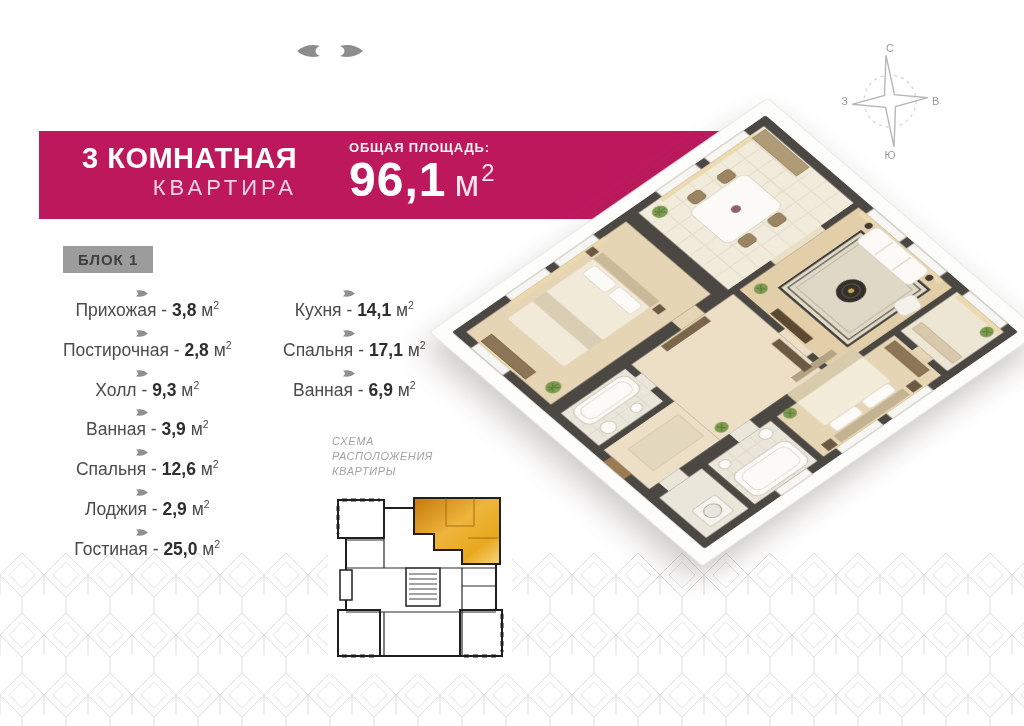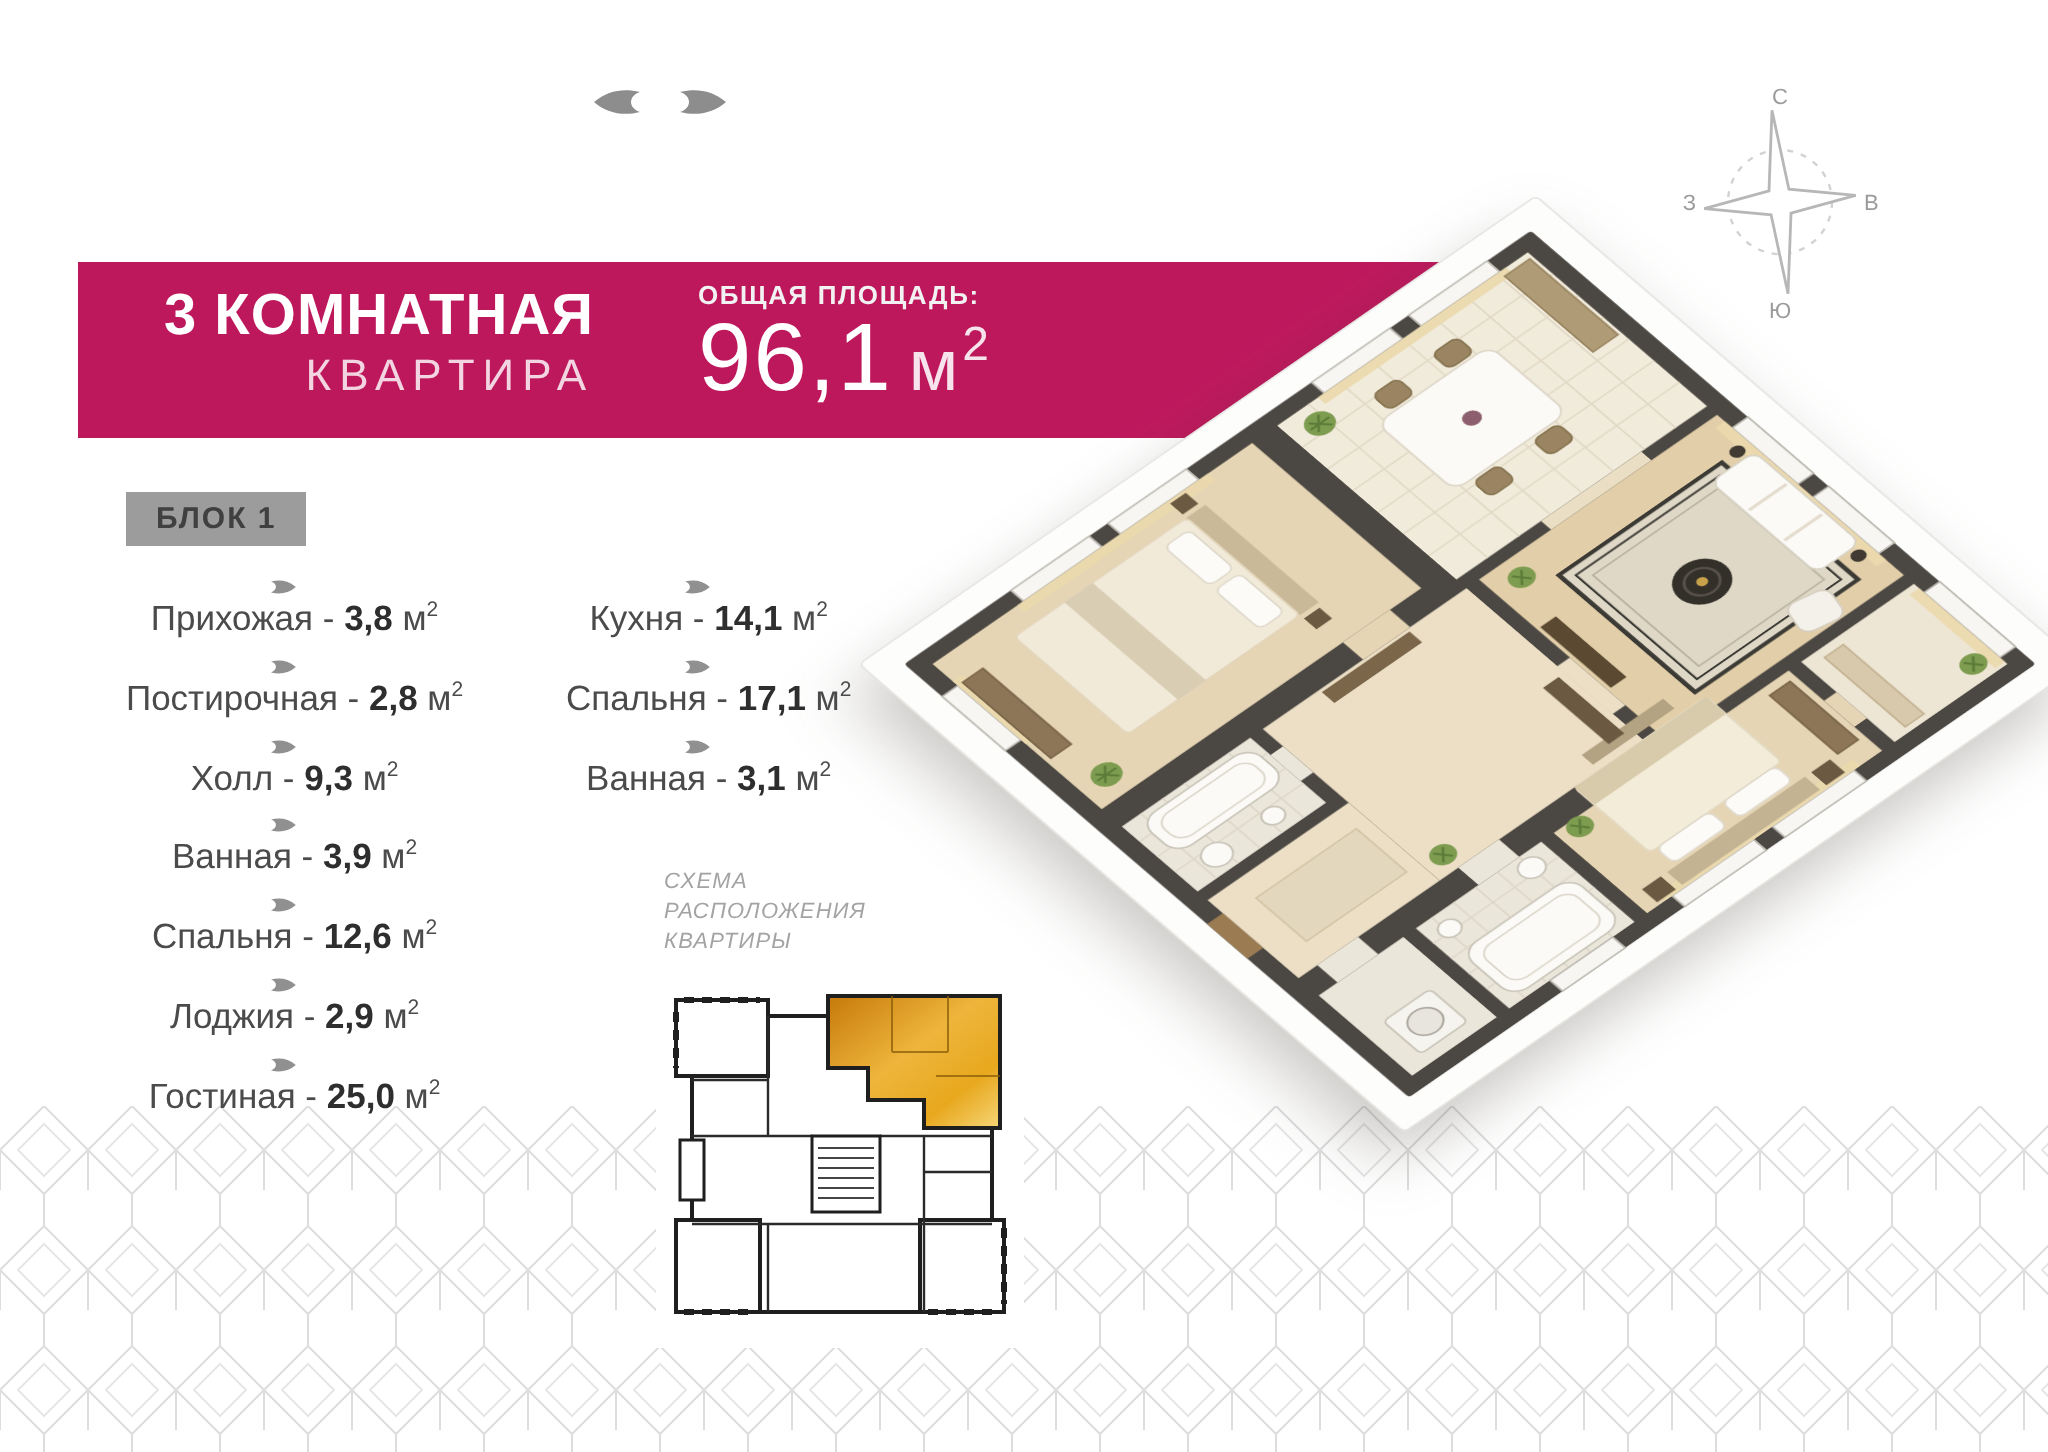--- a/index.html
+++ b/index.html
@@ -17,21 +17,21 @@
   .fleuron{width:26px;height:18px;flex:0 0 auto;}
 
   
   .banner{position:absolute;left:0;top:131px;width:740px;height:88px;background:#be185d;z-index:1;margin-left:39px;}
   .banner-type{position:absolute;left:0;top:12px;width:258px;text-align:right;color:#fff;line-height:1.05;}
   .banner-type .l1{font-size:29px;font-weight:700;letter-spacing:.5px;}
   .banner-type .l2{font-size:22px;font-weight:400;color:rgba(255,255,255,.82);letter-spacing:4px;margin-top:3px;}
   .banner-area{position:absolute;left:310px;top:9px;color:#fff;}
   .banner-area .lbl{font-size:13px;font-weight:700;letter-spacing:.8px;color:#f2f2f2;}
   .banner-area .val-row{display:flex;align-items:baseline;margin-top:0px;}
-  .banner-area .val{font-size:48px;font-weight:400;letter-spacing:1px;line-height:1.05;}
+  .banner-area .val{font-size:48px;font-weight:700;letter-spacing:1px;line-height:1.05;}
   .banner-area .unit{font-size:36px;font-weight:400;color:rgba(255,255,255,.88);margin-left:8px;}
   .banner-area .unit sup{font-size:24px;position:relative;top:-2px;left:2px;}
 
   
   .block-chip{position:absolute;left:63px;top:246px;background:#9c9c9c;color:#404040;
               font-size:15px;font-weight:700;letter-spacing:1px;padding:5px 15px;z-index:3;}
 
   
   .rooms{position:absolute;top:288px;z-index:3;}
   #rooms-left{left:63px;}
@@ -149,21 +149,21 @@
       <div class="room-row">
         <svg class="bullet" viewBox="0 0 26 18">
       <path d="M24,9 C17,3 9,2 1,4 C7,6 7,12 1,14 C9,16 17,15 24,9 Z" fill="#909090"></path>
     </svg>
         <span class="room-text">Спальня - <b>17,1</b> м<sup>2</sup></span>
       </div>
       <div class="room-row">
         <svg class="bullet" viewBox="0 0 26 18">
       <path d="M24,9 C17,3 9,2 1,4 C7,6 7,12 1,14 C9,16 17,15 24,9 Z" fill="#909090"></path>
     </svg>
-        <span class="room-text">Ванная - <b>3,1</b> м<sup>2</sup></span>
+        <span class="room-text">Ванная - <b>6,9</b> м<sup>2</sup></span>
       </div>
     </div>
 
   <svg class="compass" viewBox="0 0 104 118">
     <circle cx="52" cy="59" r="26" fill="none" stroke="#d2d2d2" stroke-width="1.2" stroke-dasharray="3 4"></circle>
     <path d="M52,13 L57,53 L90,59 L57,65 L52,105 L47,65 L14,59 L47,53 Z" fill="#ffffff" stroke="#b7b7b7" stroke-width="1.4" transform="rotate(-5 52 59)"></path>
     <text x="52" y="10" text-anchor="middle" font-size="11" fill="#9b9b9b">С</text>
     <text x="10" y="63" text-anchor="end" font-size="11" fill="#9b9b9b">З</text>
     <text x="94" y="63" text-anchor="start" font-size="11" fill="#9b9b9b">В</text>
     <text x="52" y="117" text-anchor="middle" font-size="11" fill="#9b9b9b">Ю</text>

